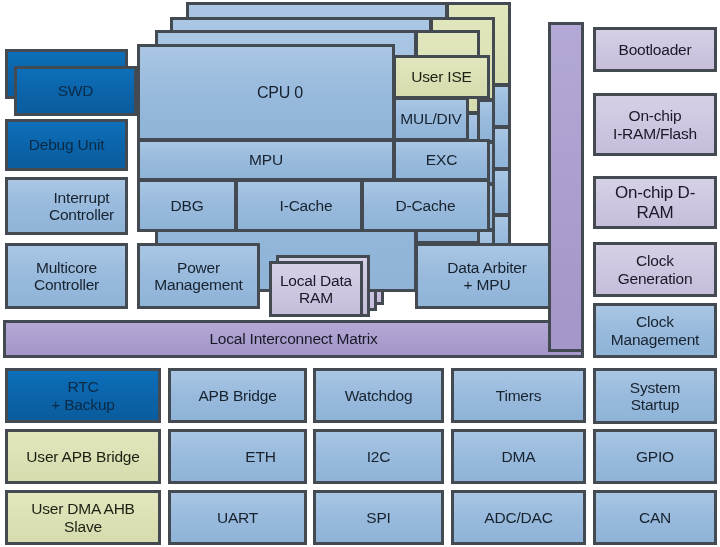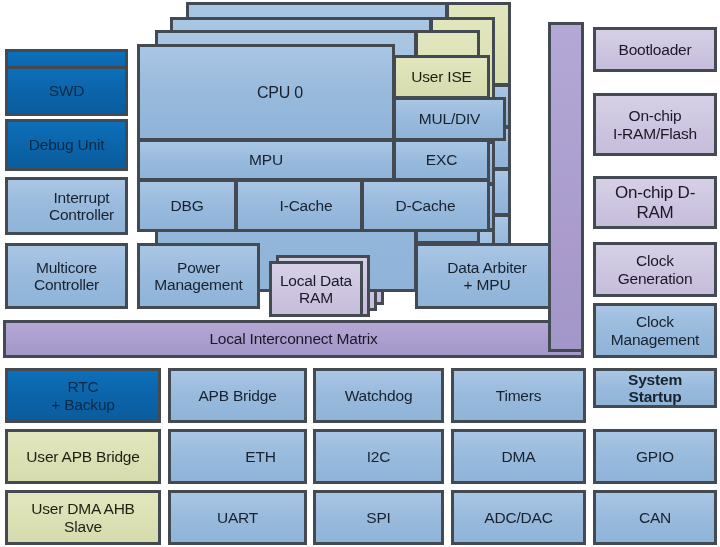--- a/index.html
+++ b/index.html
@@ -55,21 +55,21 @@
   .cpu-label{font-size:16px;}
   .small{font-size:17px;}
 </style>
 </head>
 <body>
 
 <div id="diagram">
 
   <div class="blk blue-dark l2" style="left:5px;top:23px;width:123px;height:50px;margin-top:26px;">JTAG</div>
 
-  <div class="blk blue-dark l2" style="left:5px;top:66px;width:123px;height:50px;">SWD</div>
+  <div class="blk blue-dark l2" style="left:14px;top:66px;width:123px;height:50px;">SWD</div>
 
   <div class="blk blue-dark l2" style="left:5px;top:119px;width:123px;height:52px;">Debug Unit</div>
 
   <div class="blk blue-light l2" style="left:5px;top:177px;width:123px;height:58px;padding-left:32px;">Interrupt
 Controller</div>
 
   <div class="blk blue-light l2" style="left:5px;top:243px;width:123px;height:66px;">Multicore
 Controller</div>
 
   <div class="blk blue-light l0" style="left:186px;top:2px;width:262px;height:260px;"></div>
@@ -90,21 +90,21 @@
   <div class="blk olive l2" style="left:415px;top:30px;width:65px;height:84px;"></div>
   <div class="blk blue-light l2" style="left:415px;top:112px;width:65px;height:44px;"></div>
   <div class="blk blue-light l2" style="left:415px;top:154px;width:65px;height:44px;"></div>
   <div class="blk blue-light l2" style="left:415px;top:196px;width:65px;height:48px;"></div>
   <div class="blk blue-light l2" style="left:415px;top:244px;width:65px;height:48px;"></div>
 
   <div class="blk blue-light l4 cpu-label" style="left:137px;top:44px;width:258px;height:97px;padding-left:30px;">CPU 0</div>
 
   <div class="blk olive l4" style="left:393px;top:55px;width:97px;height:44px;">User ISE</div>
 
-  <div class="blk blue-light l4" style="left:393px;top:97px;width:113px;height:44px;">MUL/DIV</div>
+  <div class="blk blue-light l4" style="left:393px;top:97px;width:76px;height:44px;">MUL/DIV</div>
 
   <div class="blk blue-light l4" style="left:137px;top:139px;width:258px;height:42px;">MPU</div>
 
   <div class="blk blue-light l4" style="left:393px;top:139px;width:97px;height:42px;">EXC</div>
 
   <div class="blk blue-light l4" style="left:137px;top:179px;width:100px;height:53px;">DBG</div>
 
   <div class="blk blue-light l4" style="left:235px;top:179px;width:128px;height:53px;padding-left:16px;">I-Cache</div>
 
   <div class="blk blue-light l4" style="left:361px;top:179px;width:129px;height:53px;">D-Cache</div>
@@ -131,21 +131,21 @@
   <div class="blk lav l5" style="left:593px;top:27px;width:124px;height:45px;">Bootloader</div>
 
   <div class="blk lav l5 small" style="left:593px;top:176px;width:124px;height:53px;">On-chip D-RAM</div>
 
   <div class="blk lav l5" style="left:593px;top:242px;width:124px;height:55px;">Clock
 Generation</div>
 
   <div class="blk blue-light l5" style="left:593px;top:303px;width:124px;height:55px;">Clock
 Management</div>
 
-  <div class="blk blue-light l5" style="left:593px;top:368px;width:124px;height:40px;font-weight:bold;">System
+  <div class="blk blue-light l5" style="left:593px;top:368px;width:124px;height:56px;">System
 Startup</div>
 
   <div class="blk blue-light l5" style="left:593px;top:429px;width:124px;height:55px;">GPIO</div>
 
   <div class="blk blue-light l5" style="left:593px;top:490px;width:124px;height:55px;">CAN</div>
 
   <div class="blk blue-dark l3" style="left:5px;top:368px;width:156px;height:55px;">RTC
 + Backup</div>
   <div class="blk blue-light l3" style="left:168px;top:368px;width:139px;height:55px;">APB Bridge</div>
   <div class="blk blue-light l3" style="left:313px;top:368px;width:131px;height:55px;">Watchdog</div>

